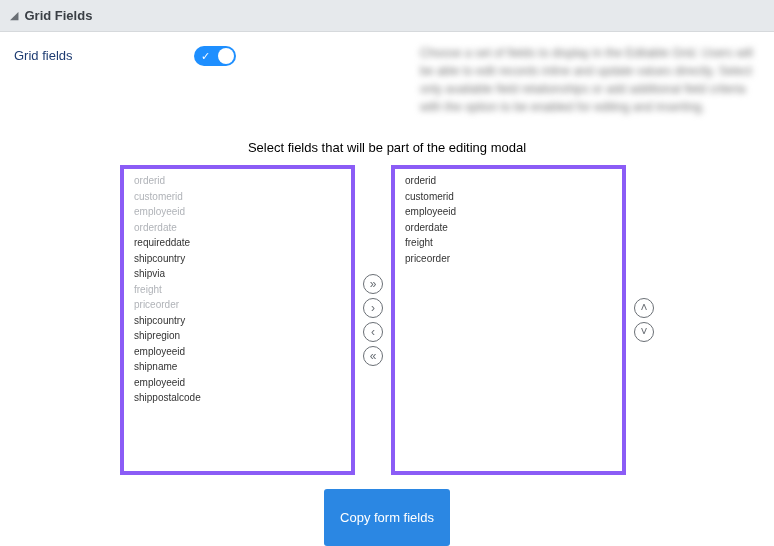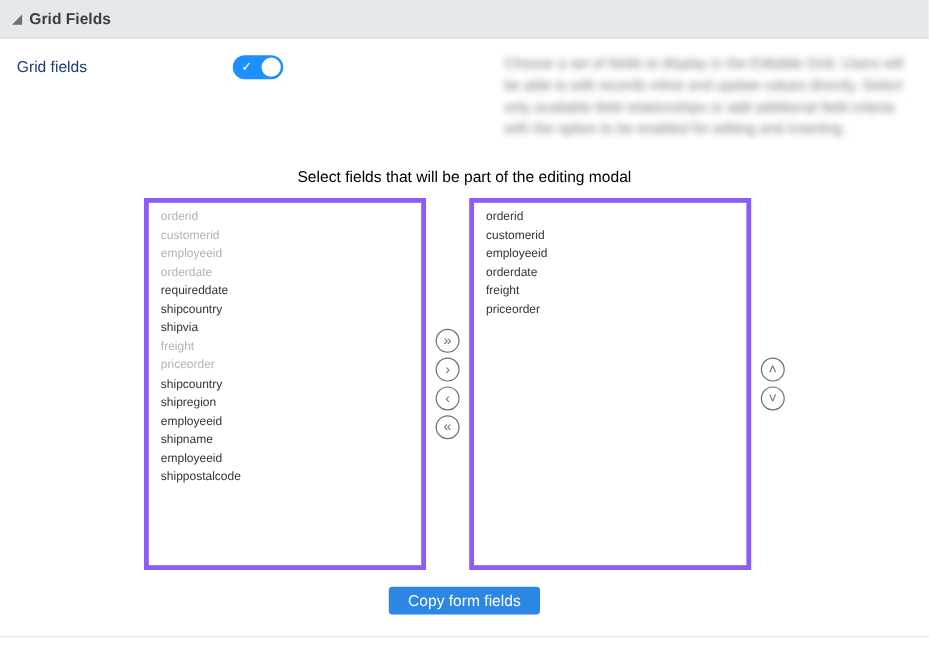--- a/index.html
+++ b/index.html
@@ -133,21 +133,21 @@
   }
   .circle-btn span { display:block; transform: translateY(-0.5px); }
   .copy-row {
     text-align: center;
     margin-top: 14px;
   }
   .btn {
     background: #2b87e3;
     color: #fff;
     border: none;
-    padding: 4px 16px;
+    padding: 21px 16px;
     font-size: 13px;
     border-radius: 3px;
     cursor: pointer;
   }
   .footer {
     border-top: 1px solid #e3e6ea;
     padding: 14px 0;
     text-align: center;
     display: flex;
     gap: 14px;

